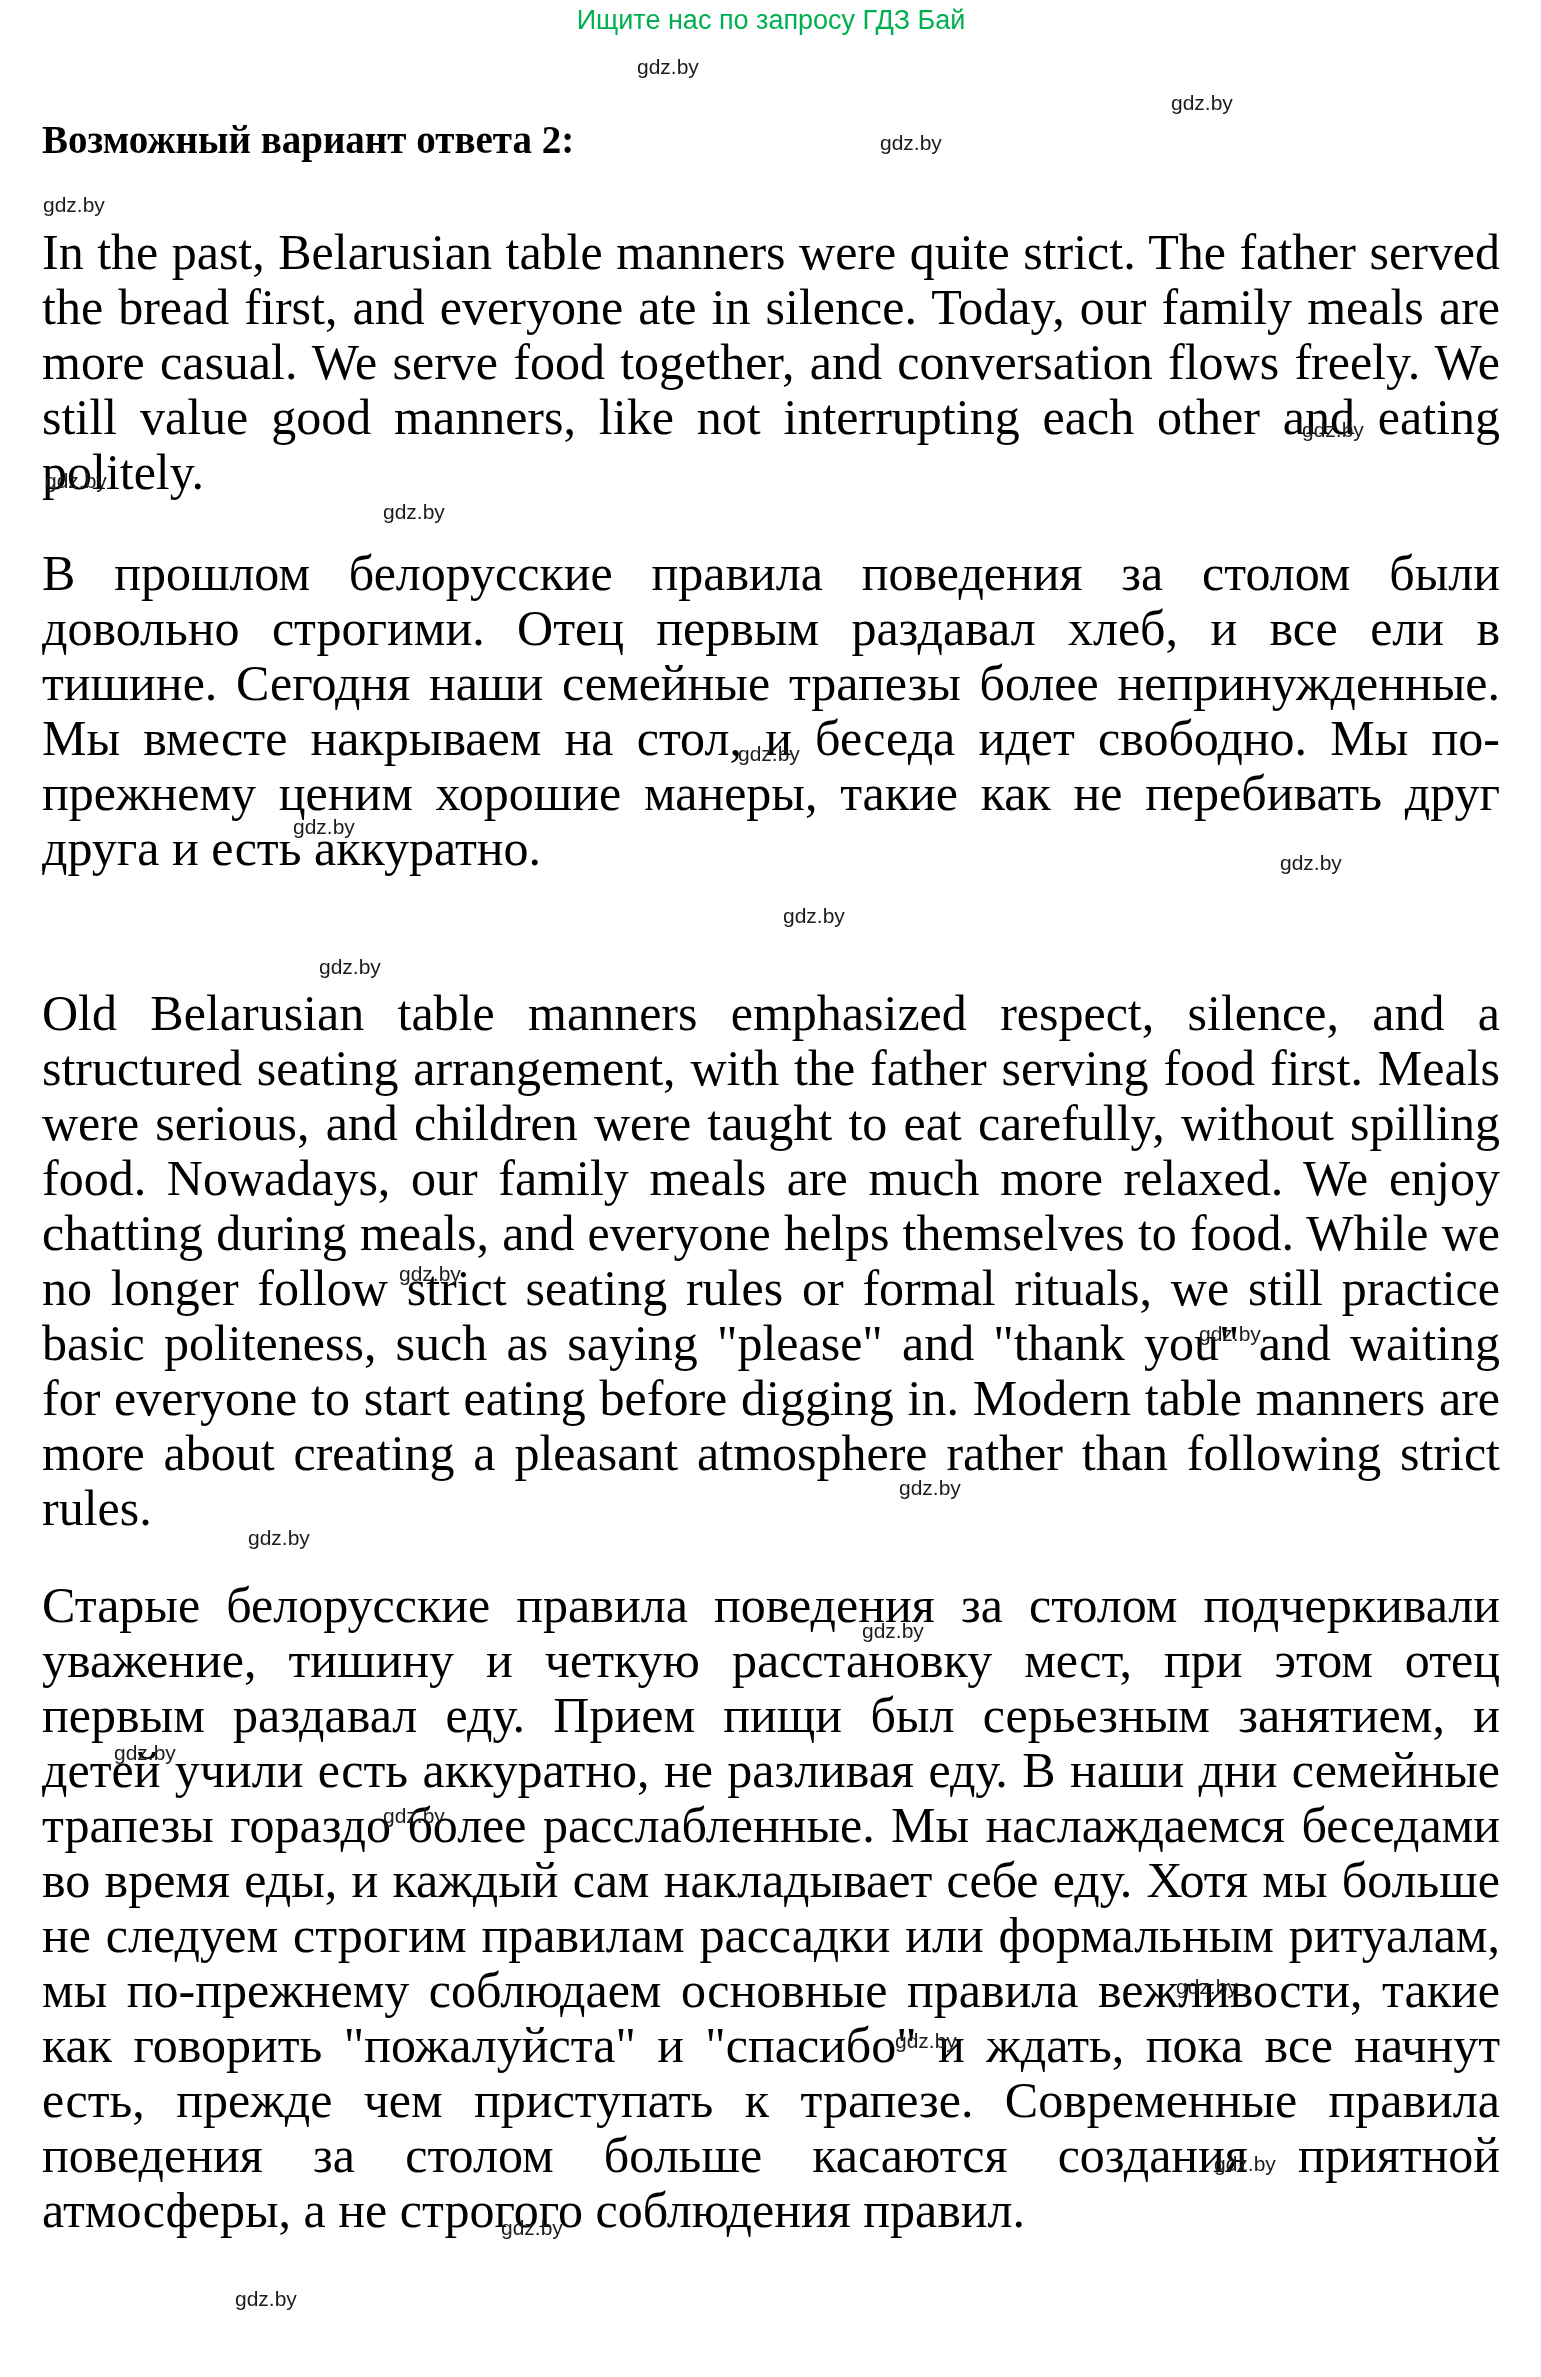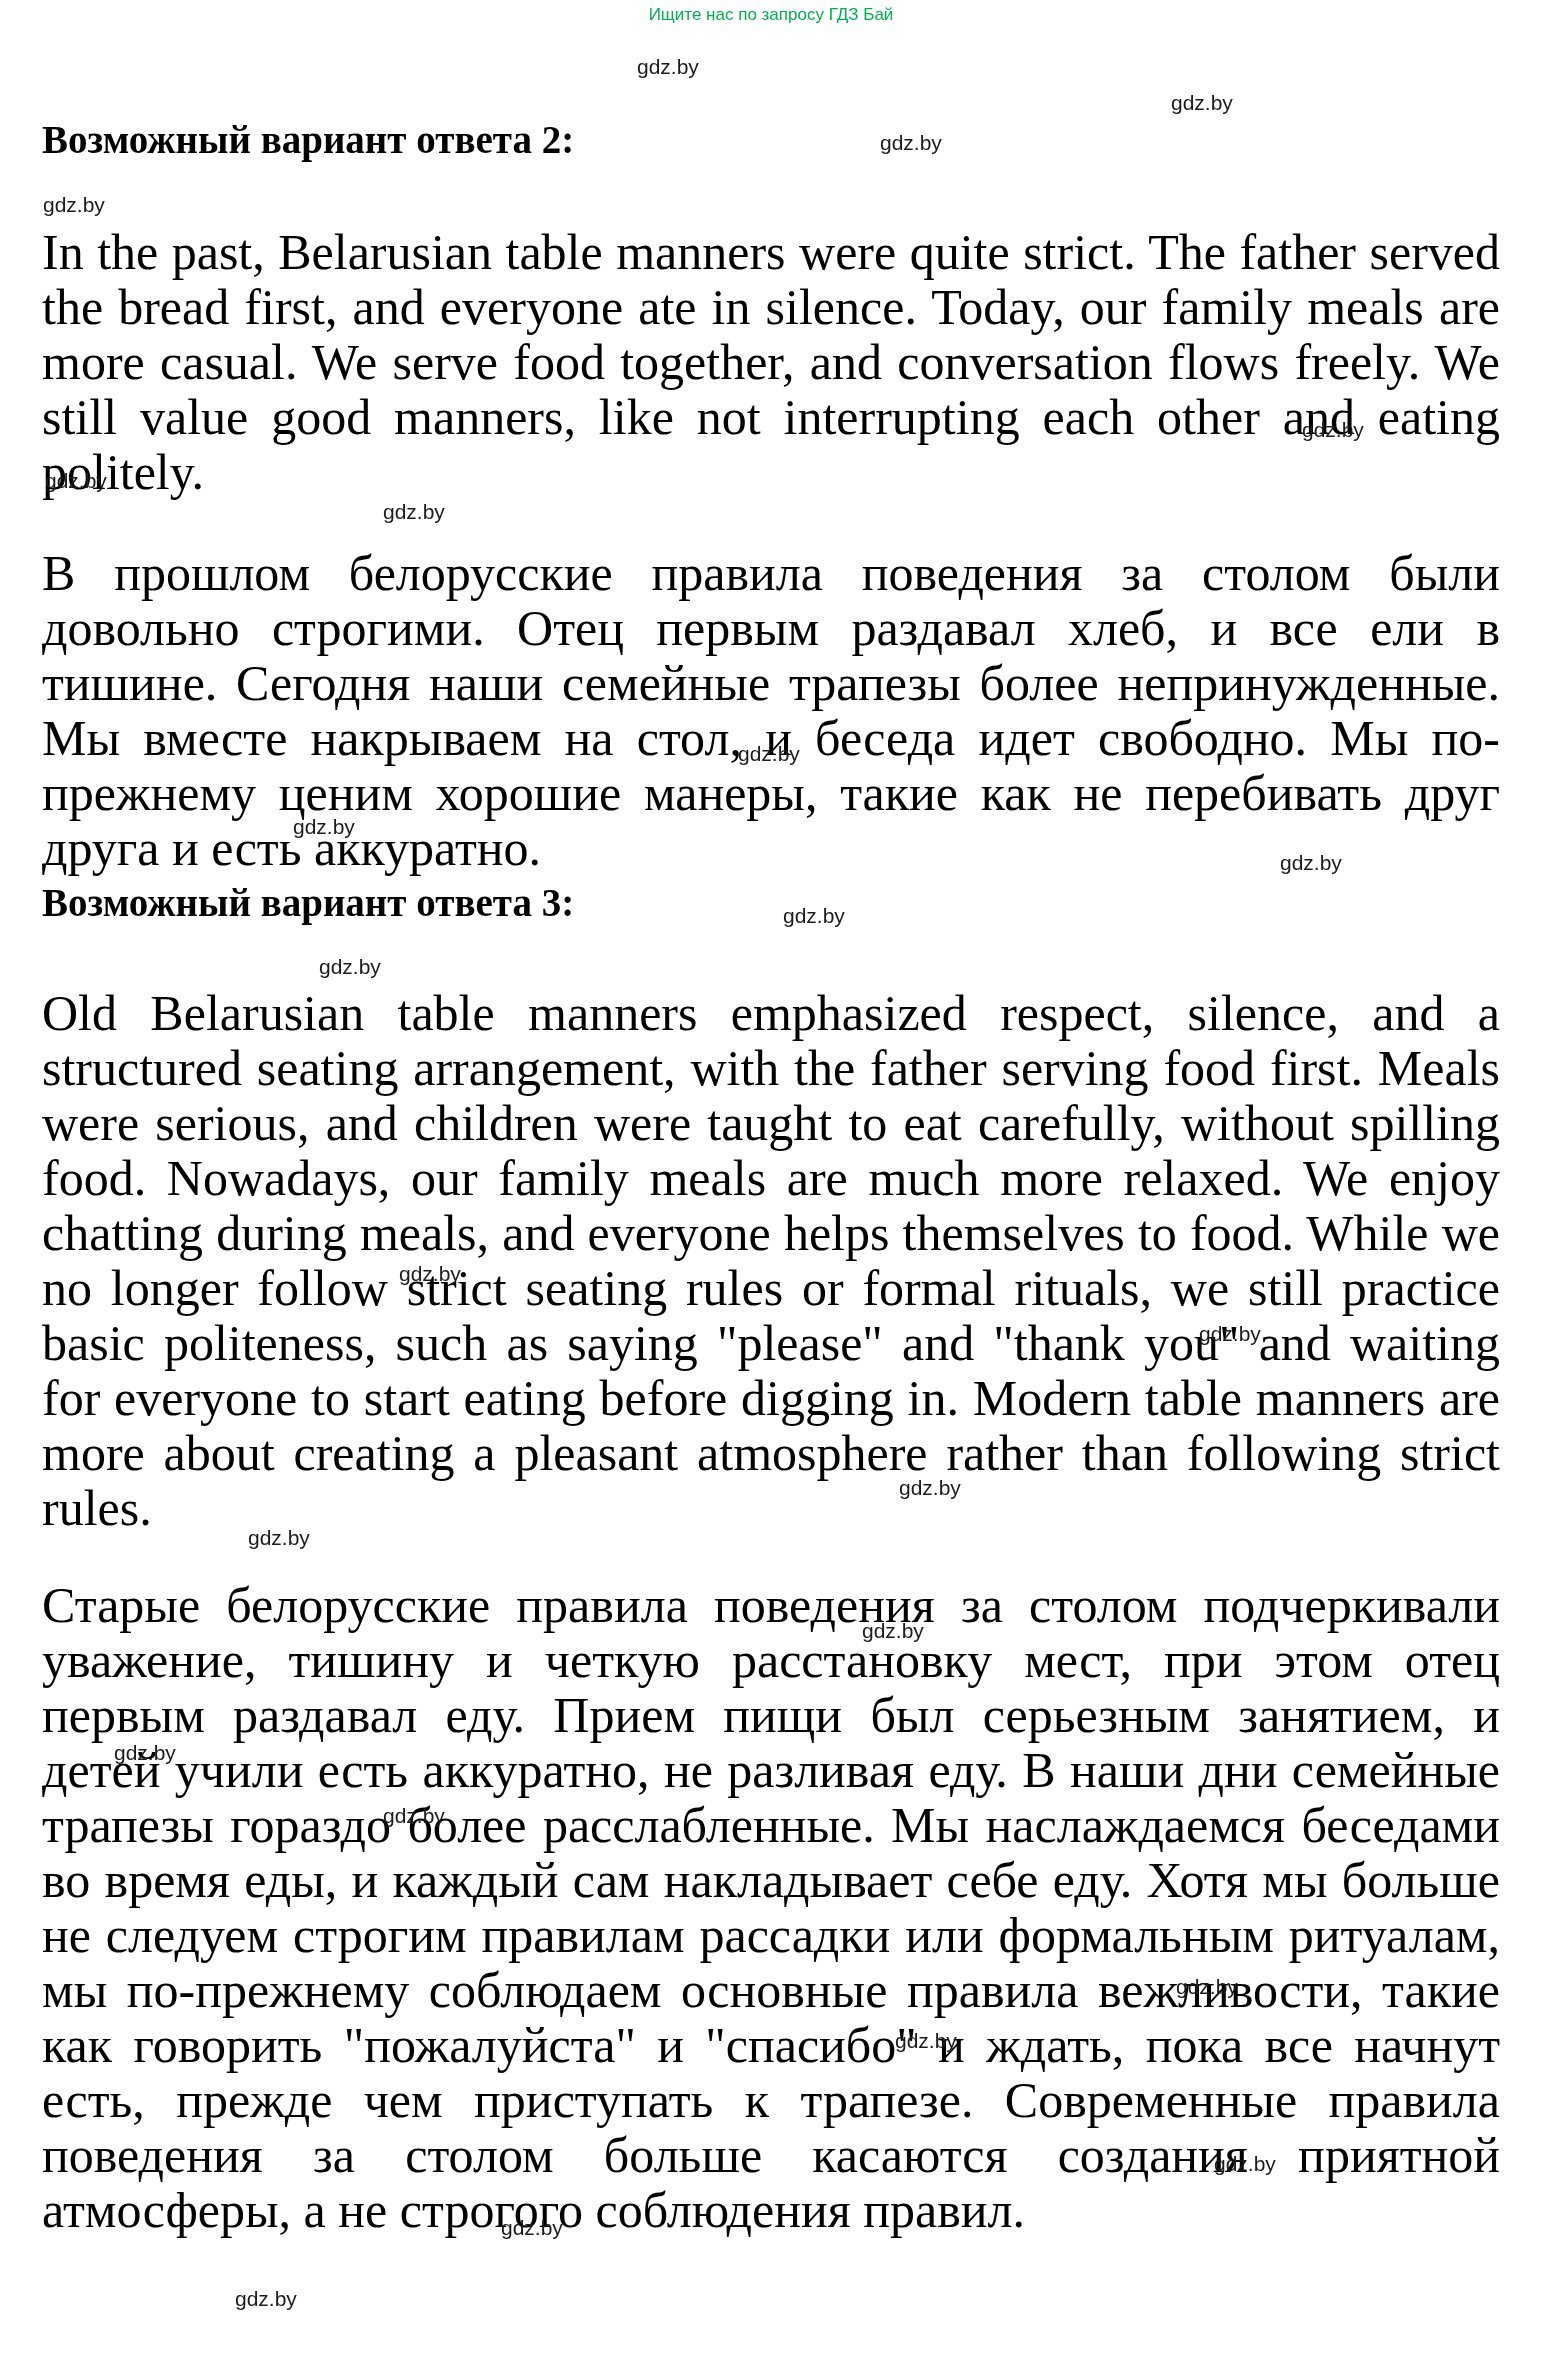--- a/index.html
+++ b/index.html
@@ -40,37 +40,36 @@
   }
   .green-link {
     position: absolute;
     left: 0;
     width: 100%;
     text-align: center;
     color: #00b050;
     font-family: "Liberation Sans", sans-serif;
     cursor: pointer;
   }
-  .green-header { top: 4.9px;  font-size: 17px; }
+  .green-header { top: 4.9px;  font-size: 27px; }
   .green-footer { top: 2341px; font-size: 25px; }
 </style>
 </head>
 <body>
 
 <div class="page">
 
   <div class="green-link green-header">Ищите нас по запросу ГДЗ Бай</div>
 
   <h2 class="heading" style="top:112px">Возможный вариант ответа 2:</h2>
 
   <p class="para" style="top:225px">In the past, Belarusian table manners were quite strict. The father served the bread first, and everyone ate in silence. Today, our family meals are more casual. We serve food together, and conversation flows freely. We still value good manners, like not interrupting each other and eating politely.</p>
 
   <p class="para" style="top:546px">В прошлом белорусские правила поведения за столом были довольно строгими. Отец первым раздавал хлеб, и все ели в тишине. Сегодня наши семейные трапезы более непринужденные. Мы вместе накрываем на стол, и беседа идет свободно. Мы по-прежнему ценим хорошие манеры, такие как не перебивать друг друга и есть аккуратно.</p>
 
-  <h2 class="heading" style="top:875px">Возможный вариант ответа 3:</h2>
 
   <p class="para" style="top:986px">Old Belarusian table manners emphasized respect, silence, and a structured seating arrangement, with the father serving food first. Meals were serious, and children were taught to eat carefully, without spilling food. Nowadays, our family meals are much more relaxed. We enjoy chatting during meals, and everyone helps themselves to food. While we no longer follow strict seating rules or formal rituals, we still practice basic politeness, such as saying "please" and "thank you" and waiting for everyone to start eating before digging in. Modern table manners are more about creating a pleasant atmosphere rather than following strict rules.</p>
 
   <p class="para" style="top:1578px">Старые белорусские правила поведения за столом подчеркивали уважение, тишину и четкую расстановку мест, при этом отец первым раздавал еду. Прием пищи был серьезным занятием, и детей учили есть аккуратно, не разливая еду. В наши дни семейные трапезы гораздо более расслабленные. Мы наслаждаемся беседами во время еды, и каждый сам накладывает себе еду. Хотя мы больше не следуем строгим правилам рассадки или формальным ритуалам, мы по-прежнему соблюдаем основные правила вежливости, такие как говорить "пожалуйста" и "спасибо" и ждать, пока все начнут есть, прежде чем приступать к трапезе. Современные правила поведения за столом больше касаются создания приятной атмосферы, а не строгого соблюдения правил.</p>
 
   <span class="wm" style="left:637px;top:55px">gdz.by</span>
   <span class="wm" style="left:1171px;top:91px">gdz.by</span>
   <span class="wm" style="left:880px;top:131px">gdz.by</span>
   <span class="wm" style="left:43px;top:193px">gdz.by</span>
   <span class="wm" style="left:1302px;top:418px">gdz.by</span>

